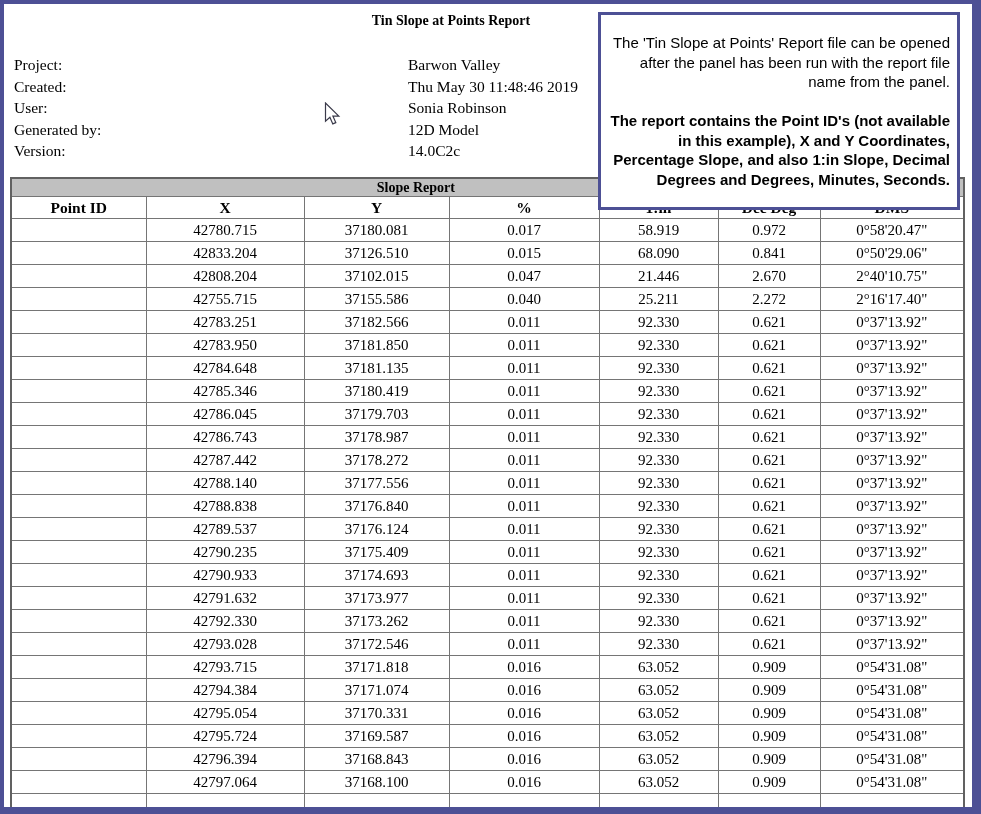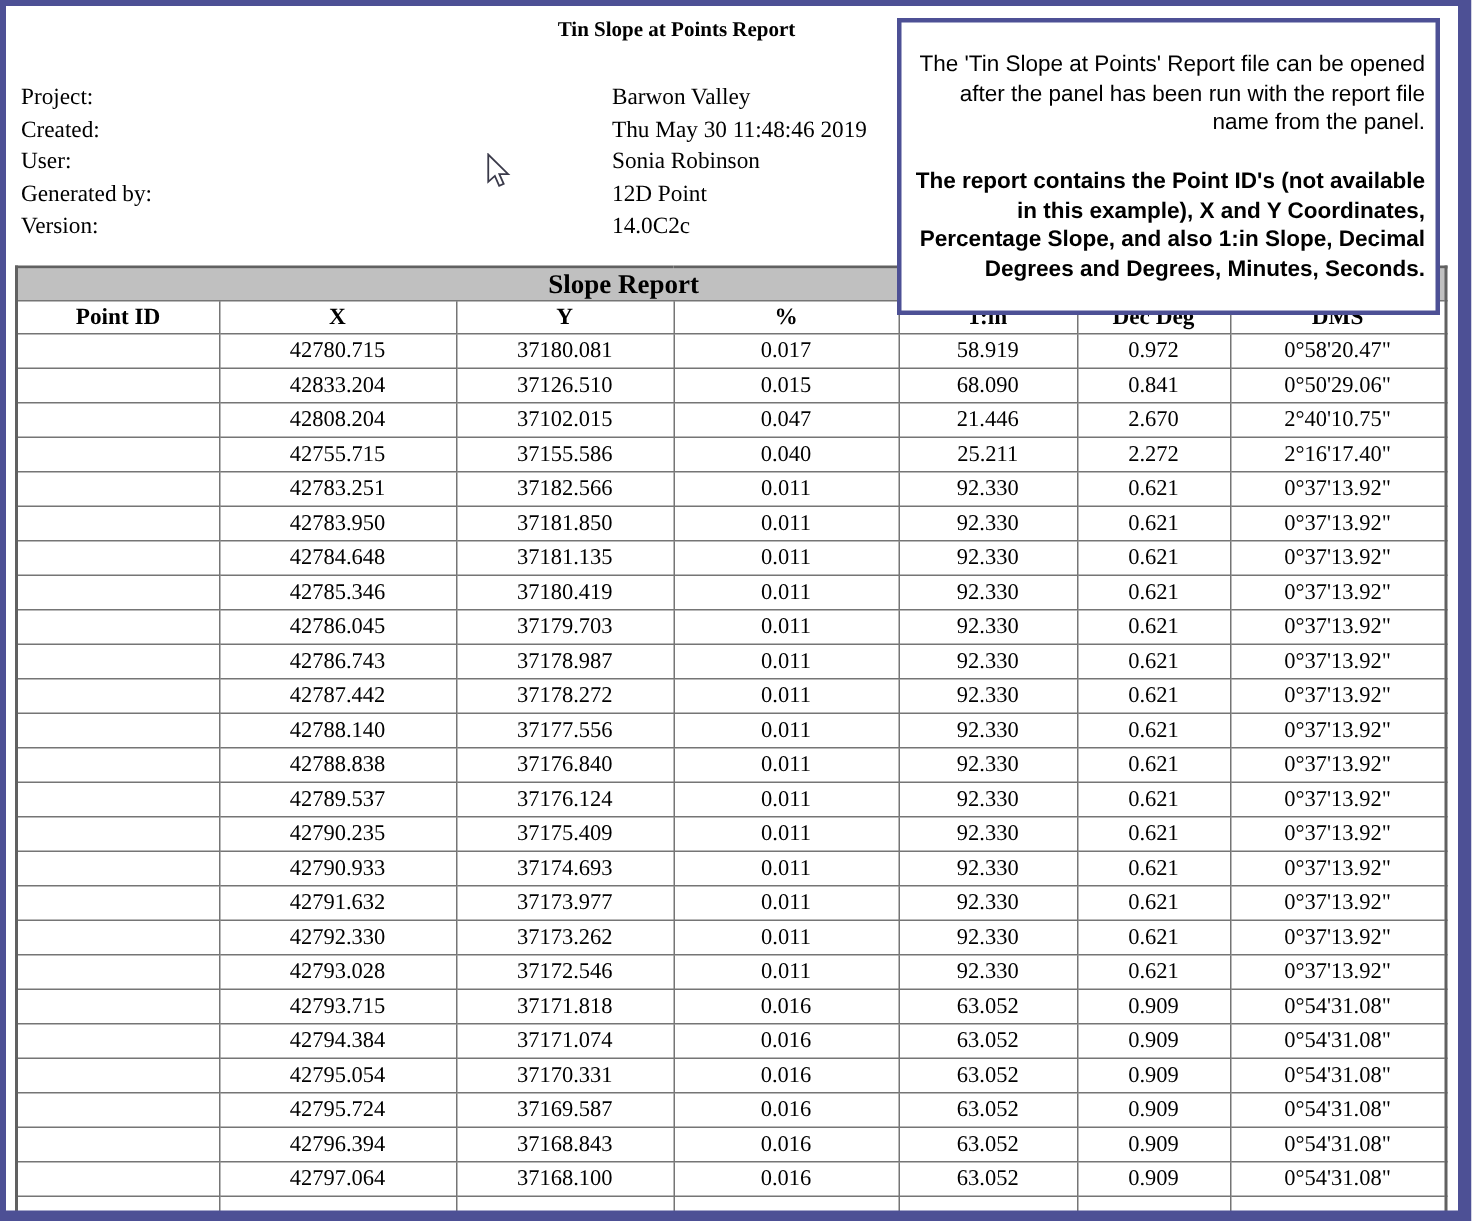--- a/index.html
+++ b/index.html
@@ -33,21 +33,21 @@
     position:absolute;left:10px;top:177px;width:953px;z-index:1;
     border-collapse:collapse;table-layout:fixed;
     font-size:15px;
     border:2px solid #616161;
   }
   .slope-table th,.slope-table td{
     border:1px solid var(--grid);
     text-align:center;vertical-align:middle;
     padding:0 3px;overflow:hidden;white-space:nowrap;
   }
-  th.band{background:var(--band);height:17px;font-size:18px;font-weight:bold;}
+  th.band{background:var(--band);height:17px;font-size:14px;font-weight:bold;}
   tr.colhead th{height:21px;font-size:15.5px;font-weight:bold;}
   .slope-table td{height:22px;}
   .cursor{position:absolute;left:324px;top:102px;z-index:40;}
 </style>
 </head>
 <body style="--frame: #4d5095; --band: #c0c0c0; --grid: #757575;">
 
 <div class="title">Tin Slope at Points Report</div>
 
 <div class="notebox">
@@ -63,21 +63,21 @@
     <div class="meta-row">
       <span class="meta-label">Created:</span>
       <span class="meta-value">Thu May 30 11:48:46 2019</span>
     </div>
     <div class="meta-row">
       <span class="meta-label">User:</span>
       <span class="meta-value">Sonia Robinson</span>
     </div>
     <div class="meta-row">
       <span class="meta-label">Generated by:</span>
-      <span class="meta-value">12D Point</span>
+      <span class="meta-value">12D Model</span>
     </div>
     <div class="meta-row">
       <span class="meta-label">Version:</span>
       <span class="meta-value">14.0C2c</span>
     </div>
   </div>
 
 <table class="slope-table">
   <colgroup>
     <col style="width:135px">

